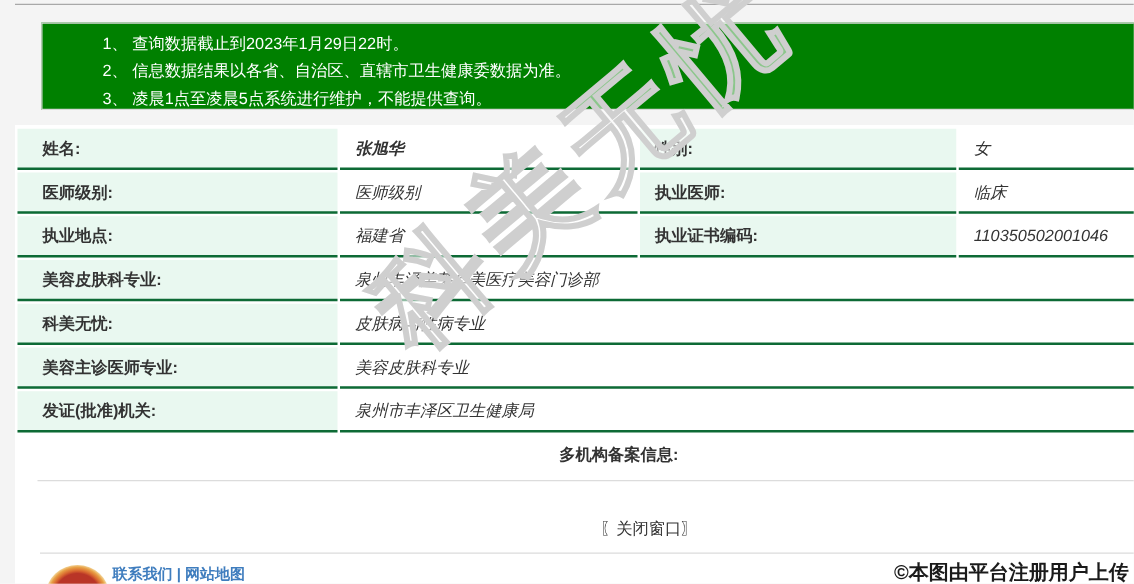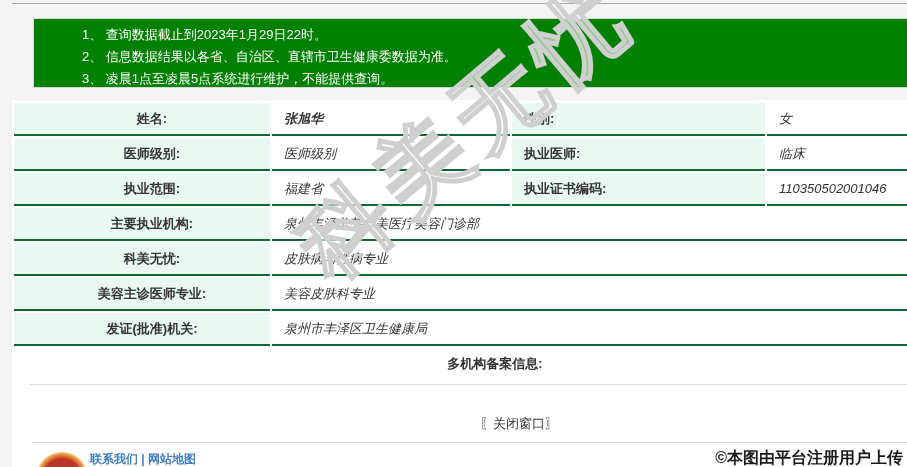--- a/index.html
+++ b/index.html
@@ -23,21 +23,21 @@
   table.rec{
     border-collapse:separate;border-spacing:2px;width:100%;
     table-layout:fixed;font-size:13px;color:#333;margin-top:1px;
   }
   table.rec td{
     height:31px;border-bottom:2px solid #0d6a35;
     padding:0 0 0 12px;vertical-align:middle;
     white-space:nowrap;overflow:hidden;
   }
   td.lbl{background:#e9f8f0;font-weight:bold;}
-  td.lbl.first{padding-left:20px;text-align:center;}
+  td.lbl.first{padding-left:20px;}
   td.val{background:#ffffff;font-style:italic;}
   td.val.bold{font-weight:bold;}
   .section-title{
     position:absolute;top:255px;left:0;width:966px;
     text-align:center;font-weight:bold;font-size:13px;color:#333;
   }
   .divider{position:absolute;height:1px;background:#dcdcdc;}
   .d1{top:284px;left:18px;right:0;width:948px;}
   .d2{top:342px;left:20px;right:0;width:946px;}
   .close-row{position:absolute;top:314px;left:0;width:966px;text-align:center;}
@@ -89,27 +89,27 @@
       <td class="lbl">性别:</td>
       <td class="val">女</td>
     </tr>
     <tr>
       <td class="lbl first">医师级别:</td>
       <td class="val">医师级别</td>
       <td class="lbl">执业医师:</td>
       <td class="val">临床</td>
     </tr>
     <tr>
-      <td class="lbl first">执业范围:</td>
+      <td class="lbl first">执业地点:</td>
       <td class="val">福建省</td>
       <td class="lbl">执业证书编码:</td>
       <td class="val">110350502001046</td>
     </tr>
     <tr>
-      <td class="lbl first">主要执业机构:</td>
+      <td class="lbl first">美容皮肤科专业:</td>
       <td class="val" colspan="3">泉州丰泽美莱华美医疗美容门诊部</td>
     </tr>
     <tr>
       <td class="lbl first">科美无忧:</td>
       <td class="val" colspan="3">皮肤病与性病专业</td>
     </tr>
     <tr>
       <td class="lbl first">美容主诊医师专业:</td>
       <td class="val" colspan="3">美容皮肤科专业</td>
     </tr>

